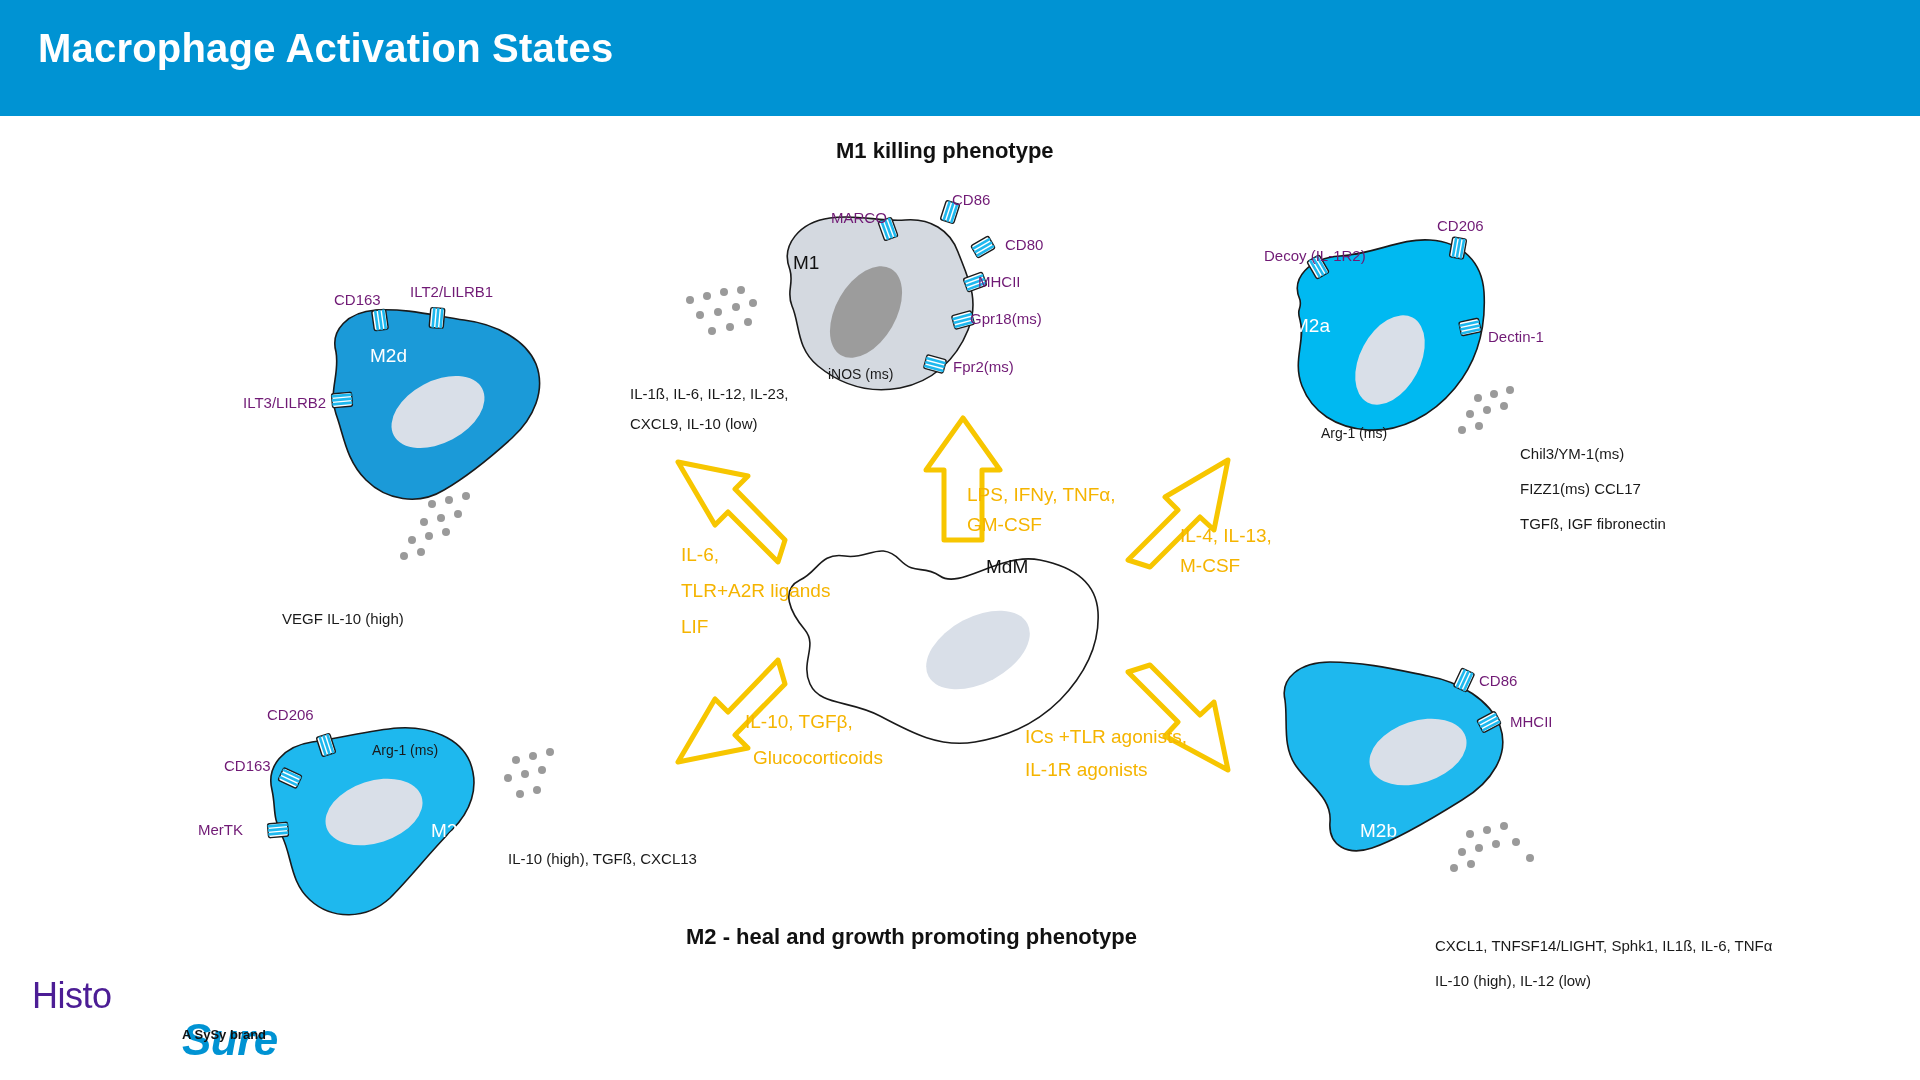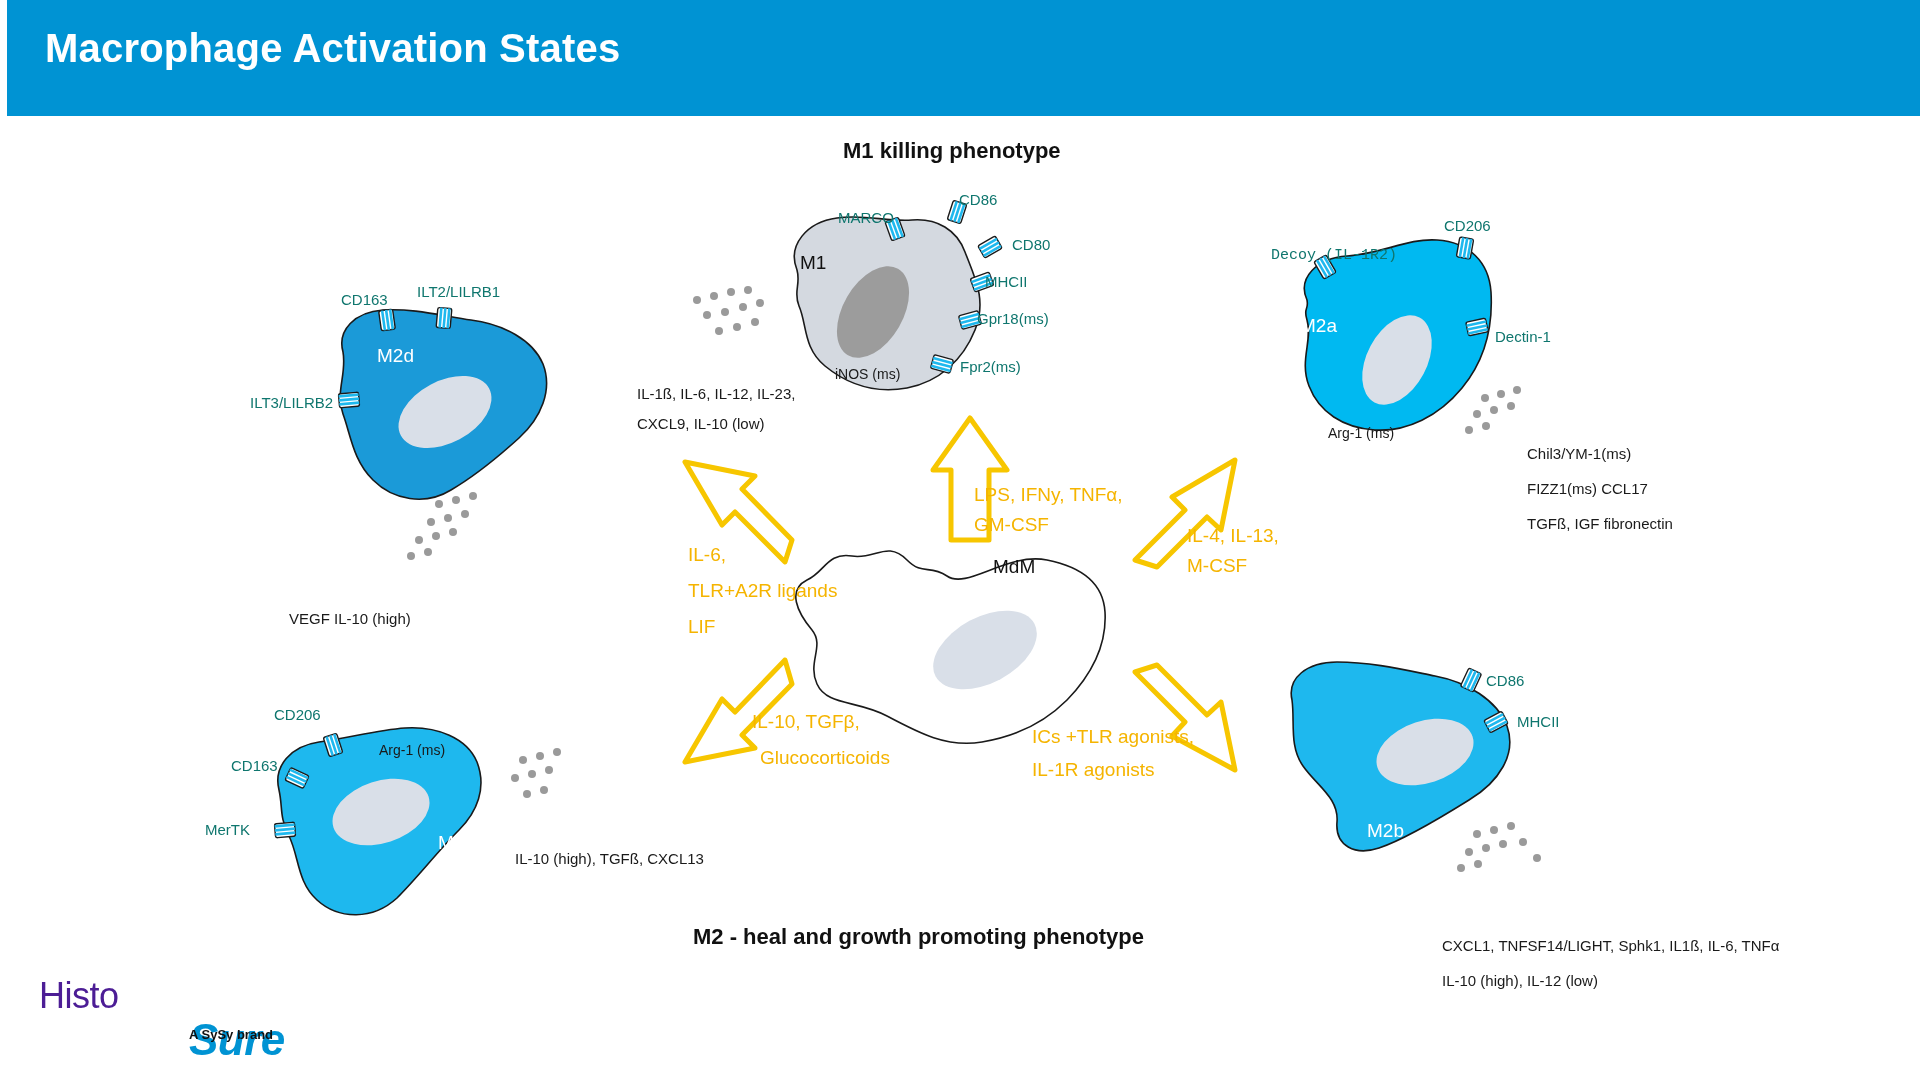--- a/index.html
+++ b/index.html
@@ -10,21 +10,21 @@
   body {
     width: 1920px;
     height: 1080px;
     position: relative;
     overflow: hidden;
     font-family: "Liberation Sans", sans-serif;
     color: #1a1a1a;
   }
   #canvas {
     position: absolute;
-    left: 7px; top: 0;
+    left: 0; top: 0;
     width: 1596px;
     height: 1080px;
   }
   
   #header-bar {
     position: absolute;
     left: 0; top: 0;
     width: 1920px;
     height: 116px;
     background: #0093d3;
@@ -46,21 +46,21 @@
     color: #111111;
     white-space: nowrap;
   }
   #heading-m1 { left: 836px; top: 138px; }
   #heading-m2 { left: 686px; top: 924px; }
 
   
   .lbl {
     position: absolute;
     font-size: 15px;
-    color: #0f766e;
+    color: #701a75;
     white-space: nowrap;
     line-height: 1.35;
   }
   .cell-name {
     position: absolute;
     font-size: 19px;
     color: #111111;
     white-space: nowrap;
   }
   .cell-name.white { color: #ffffff; }
@@ -332,34 +332,34 @@
   <div class="lbl" style="left:952px; top:190px;">CD86</div>
   <div class="lbl" style="left:1005px; top:235px;">CD80</div>
   <div class="lbl" style="left:978px; top:272px;">MHCII</div>
   <div class="lbl" style="left:970px; top:309px;">Gpr18(ms)</div>
   <div class="lbl" style="left:953px; top:357px;">Fpr2(ms)</div>
   <div class="multiline" style="left:630px; top:345px;">IL-1ß, IL-6, IL-12, IL-23,</div>
   <div class="multiline" style="left:630px; top:375px;">CXCL9, IL-10 (low)</div>
 
   <div class="cell-name white" style="left:1293px; top:315px;">M2a</div>
   <div class="inner-label" style="left:1313px; top:425px;">Arg-1 (ms)</div>
-  <div class="lbl" style="left:1264px; top:246px;font-family:Liberation Mono, monospace;">Decoy (IL-1R2)</div>
+  <div class="lbl" style="left:1264px; top:246px;">Decoy (IL-1R2)</div>
   <div class="lbl" style="left:1437px; top:216px;">CD206</div>
   <div class="lbl" style="left:1488px; top:327px;">Dectin-1</div>
   <div class="multiline" style="left:1520px; top:405px;">Chil3/YM-1(ms)</div>
   <div class="multiline" style="left:1520px; top:440px;">FIZZ1(ms) CCL17</div>
   <div class="multiline" style="left:1520px; top:475px;">TGFß, IGF fibronectin</div>
 
   <div class="cell-name white" style="left:1360px; top:820px;">M2b</div>
   <div class="lbl" style="left:1479px; top:671px;">CD86</div>
   <div class="lbl" style="left:1510px; top:712px;">MHCII</div>
   <div class="multiline" style="left:1435px; top:897px;">CXCL1, TNFSF14/LIGHT, Sphk1, IL1ß, IL-6, TNFα</div>
   <div class="multiline" style="left:1435px; top:932px;">IL-10 (high), IL-12 (low)</div>
 
-  <div class="cell-name white" style="left:431px; top:820px;margin-top:12px;">M2c</div>
+  <div class="cell-name white" style="left:431px; top:820px;">M2c</div>
   <div class="inner-label" style="left:364px; top:742px;">Arg-1 (ms)</div>
   <div class="lbl" style="left:267px; top:705px;">CD206</div>
   <div class="lbl" style="left:224px; top:756px;">CD163</div>
   <div class="lbl" style="left:198px; top:820px;">MerTK</div>
   <div class="multiline" style="left:508px; top:810px;">IL-10 (high), TGFß, CXCL13</div>
 
   <div class="cell-name white" style="left:370px; top:345px;">M2d</div>
   <div class="lbl" style="left:334px; top:290px;">CD163</div>
   <div class="lbl" style="left:410px; top:282px;">ILT2/LILRB1</div>
   <div class="lbl" style="left:243px; top:393px;">ILT3/LILRB2</div>

